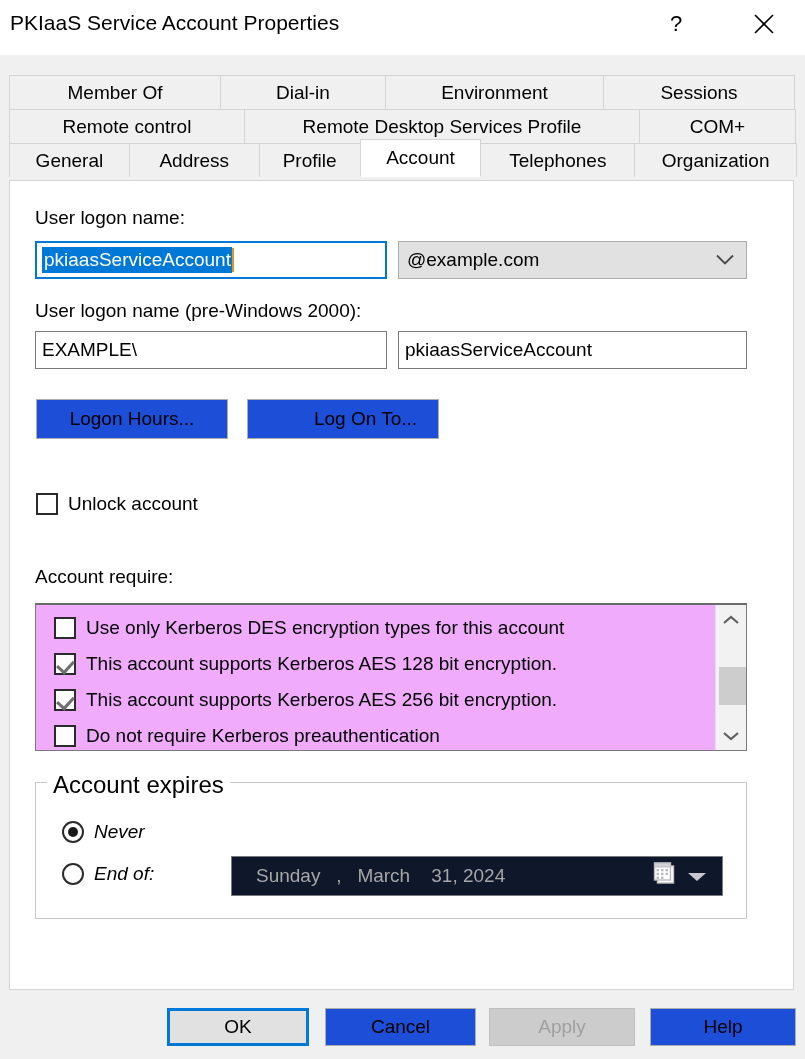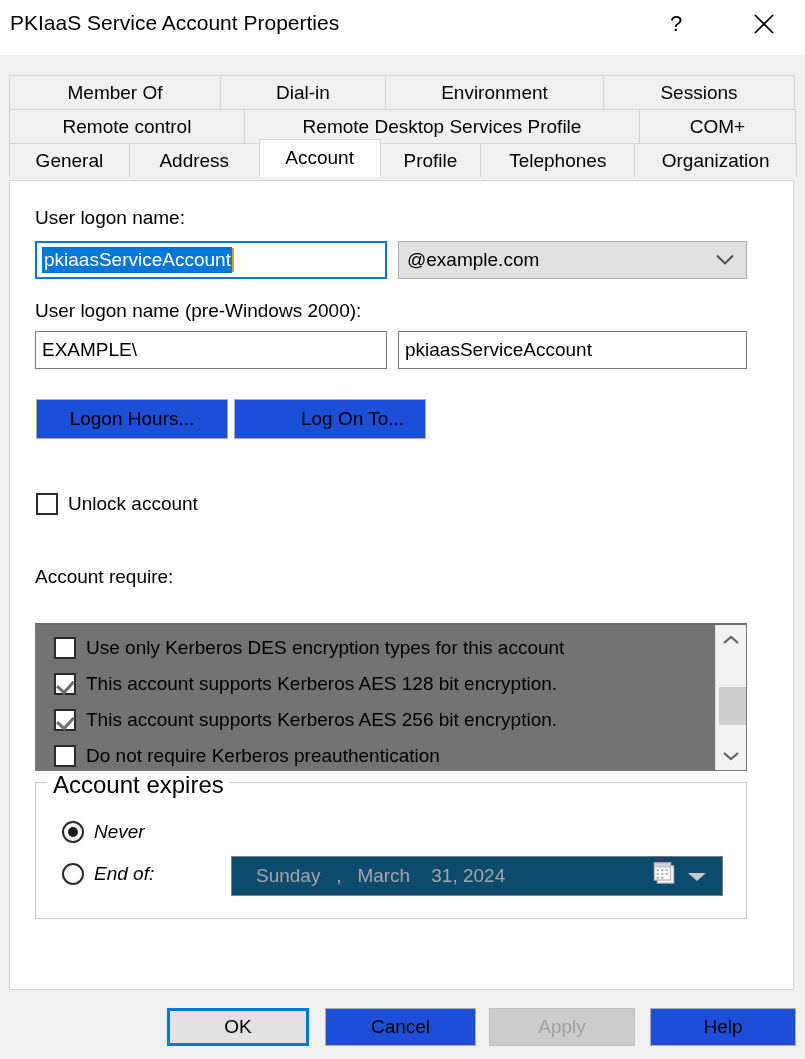--- a/index.html
+++ b/index.html
@@ -234,25 +234,24 @@
     border-radius: 50%;
     background: #1a1a1a;
   }
 
   
   .listbox {
     position: absolute;
     left: 35px; top: 603px;
     width: 712px; height: 148px;
     box-sizing: border-box;
-    background: #737373;
+    background: #f0abfc;
     border: 1px solid #7a7a7a;
     border-top: 2px solid #6b6b6b;
     overflow: hidden;
-    margin-top: 20px;
   }
   .listitem {
     position: absolute;
     left: 18px;
     display: flex;
     align-items: center;
     white-space: nowrap;
     font-size: 19px;
     cursor: default;
   }
@@ -299,21 +298,21 @@
     color: #000;
     white-space: nowrap;
   }
 
   
   .datepicker {
     position: absolute;
     left: 231px; top: 856px;
     width: 492px; height: 40px;
     box-sizing: border-box;
-    background: #0c4a6e;
+    background: #0f172a;
     border: 1px solid #7a7a7a;
     display: flex;
     align-items: center;
     cursor: default;
   }
   .date-text {
     position: absolute;
     left: 24px;
     font-size: 19px;
     color: #a6a6a6;
@@ -380,25 +379,25 @@
       </div>
   </div>
 
   <div class="tabrow">
     <div class="tab r3-0">
         <span>General</span>
       </div>
     <div class="tab r3-1">
         <span>Address</span>
       </div>
+    <div class="tab r3-3">
+        <span>Profile</span>
+      </div>
     <div class="tab r3-2 selected">
         <span>Account</span>
-      </div>
-    <div class="tab r3-3">
-        <span>Profile</span>
       </div>
     <div class="tab r3-4">
         <span>Telephones</span>
       </div>
     <div class="tab r3-5">
         <span>Organization</span>
       </div>
   </div>
 </div>
 
@@ -426,21 +425,21 @@
   <span>EXAMPLE\</span>
 </div>
 
 <div class="textbox" style="left:398px; top:331px; width:349px; height:38px;">
   <span>pkiaasServiceAccount</span>
 </div>
 
 <div class="btn" style="left:36px; top:399px; width:192px; height:40px;">
   <span>Logon Hours...</span>
 </div>
-<div class="btn" style="left:234px; top:399px; width:192px; height:40px;padding-left:45px;">
+<div class="btn" style="left:247px; top:399px; width:192px; height:40px;padding-left:45px;">
   <span>Log On To...</span>
 </div>
 
 <div class="cbrow" style="left:36px; top:493px;">
   <span class="cbox"></span>
   <span>Unlock account</span>
 </div>
 
 <div class="label" style="left:35px; top:566px;">Account require:</div>
 

